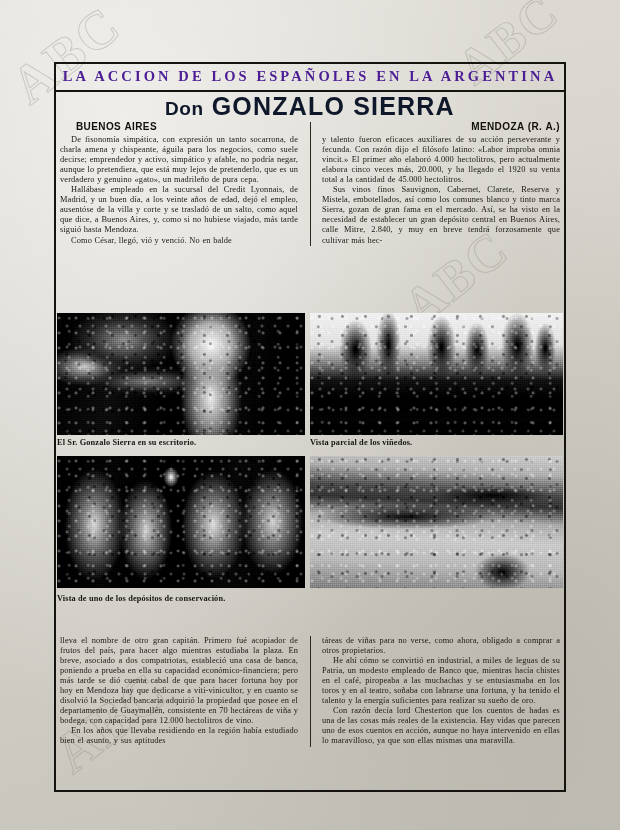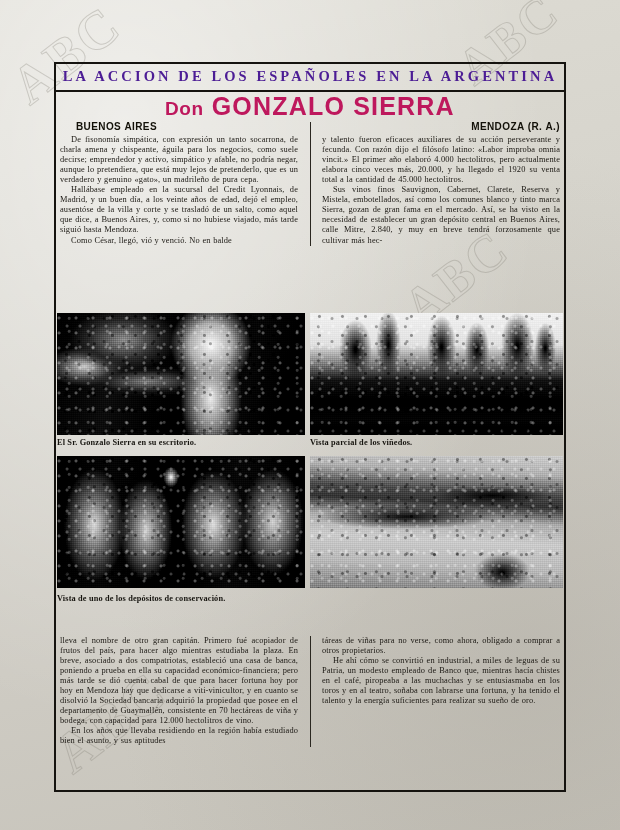--- a/index.html
+++ b/index.html
@@ -63,21 +63,21 @@
     white-space: nowrap;
   }
   #title {
     position: absolute;
     left: 54px; top: 92px; width: 512px;
     text-align: center;
     font-family: "Liberation Sans", sans-serif;
     font-size: 25px;
     font-weight: 700;
     letter-spacing: 1.2px;
-    color: #be185d;
+    color: #0f172a;
   }
   #title .don {
     font-size: 19px;
     font-weight: 700;
     letter-spacing: 0.5px;
   }
 
   
   .colwrap {
     position: absolute;
@@ -266,16 +266,17 @@
     <div class="col">
       <p class="noind">lleva el nombre de otro gran capitán. Primero fué acopiador de frutos del país, para hacer algo mientras estudiaba la plaza. En breve, asociado a dos compatriotas, estableció una casa de banca, poniendo a prueba en ella su capacidad económico-financiera; pero más tarde se dió cuenta cabal de que para hacer fortuna hoy por hoy en Mendoza hay que dedicarse a viti-vinicultor, y en cuanto se disolvió la Sociedad bancaria adquirió la propiedad que posee en el departamento de Guaymallén, consistente en 70 hectáreas de viña y bodega, con capacidad para 12.000 hectolitros de vino.</p>
       <p>En los años que llevaba residiendo en la región había estudiado bien el asunto, y sus aptitudes</p>
     </div>
     <div class="divider">
       <div class="vrule"></div>
     </div>
     <div class="col">
       <p class="noind">táreas de viñas para no verse, como ahora, obligado a comprar a otros propietarios.</p>
       <p>He ahí cómo se convirtió en industrial, a miles de leguas de su Patria, un modesto empleado de Banco que, mientras hacía chistes en el café, piropeaba a las muchachas y se entusiasmaba en los toros y en al teatro, soñaba con labrarse una fortuna, y ha tenido el talento y la energía suficientes para realizar su sueño de oro.</p>
+      <p>Con razón decía lord Chesterton que los cuentos de hadas es una de las cosas más reales de la existencia. Hay vidas que parecen uno de esos cuentos en acción, aunque no haya intervenido en ellas lo maravilloso, ya que son ellas mismas una maravilla.</p>
     </div>
   </div>
 
 </div>
 
 </body></html>

